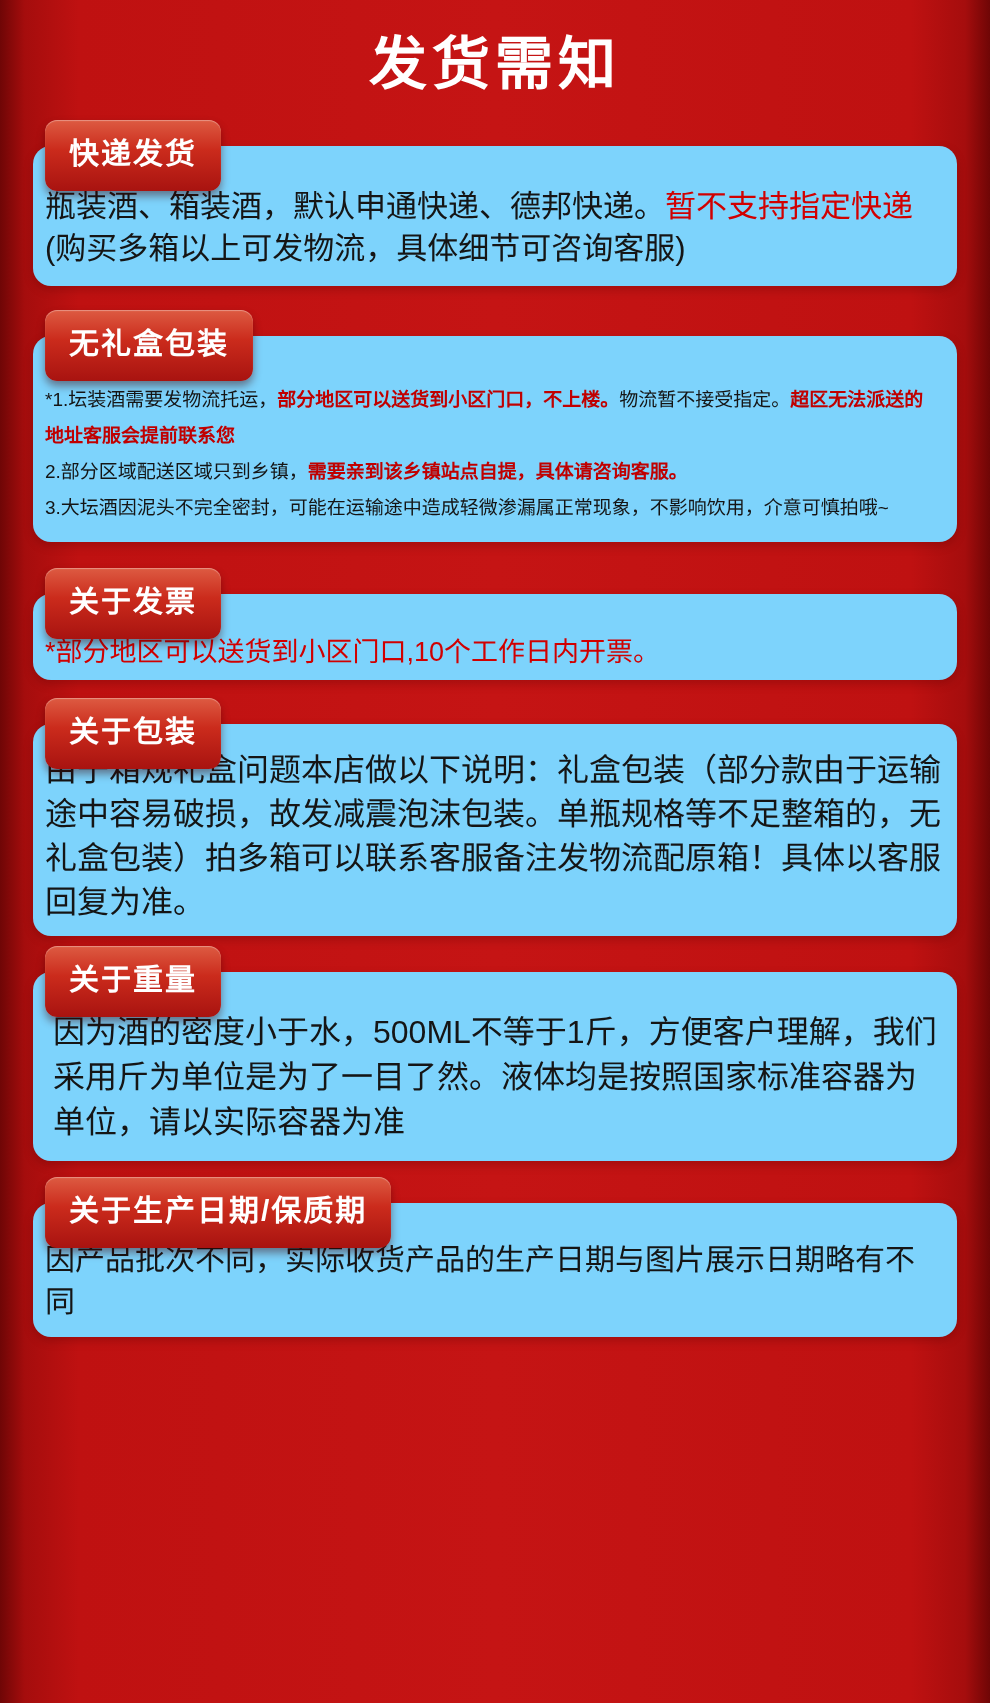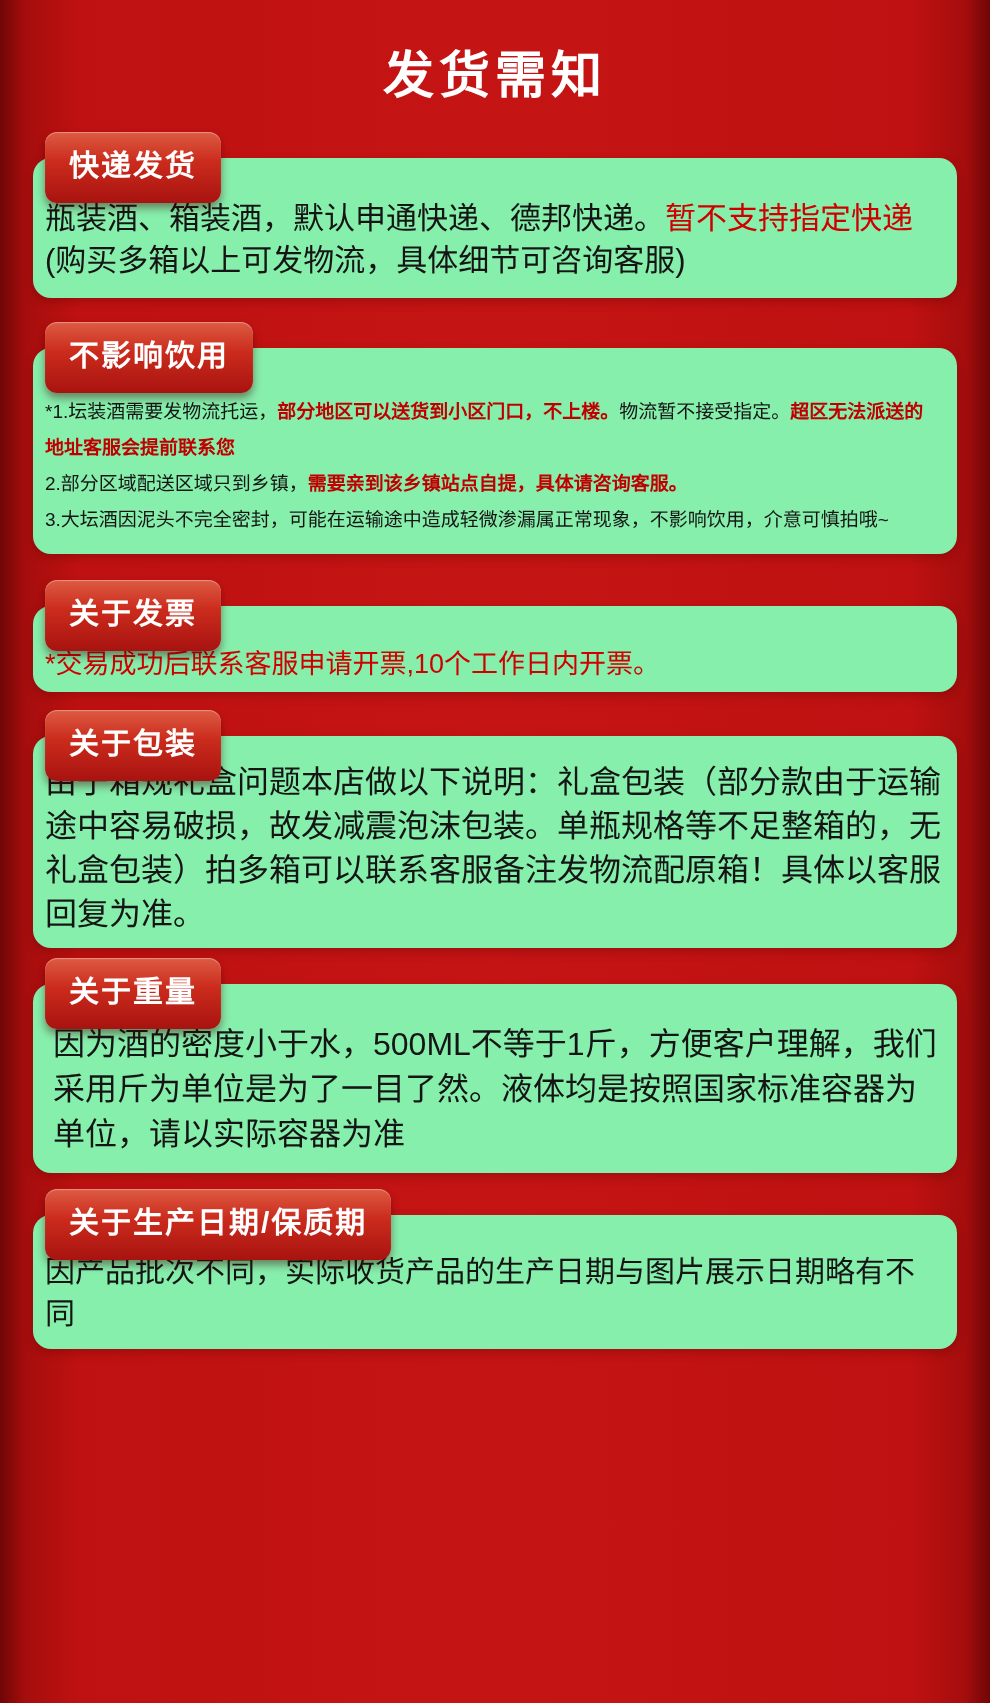--- a/index.html
+++ b/index.html
@@ -6,27 +6,27 @@
   body {
     width: 990px;
     height: 1703px;
     overflow: hidden;
     font-family: "Liberation Sans", "DejaVu Sans", sans-serif;
     background: linear-gradient(90deg,
       #6f0606 0%, #a50d0d 2.5%, #bf1111 8%,
       #c51414 50%, #bf1111 92%, #a50d0d 97.5%, #6f0606 100%);
   }
   .page-title {
-    margin: 12px;
+    margin: 0;
     padding-top: 10px;
     height: 108px;
     line-height: 108px;
     text-align: center;
     color: #ffffff;
-    font-size: 51px;
+    font-size: 58px;
     font-weight: 700;
     letter-spacing: 5px;
   }
   .notice-section {
     position: relative;
     margin: 0 33px;
   }
   .badge {
     position: absolute;
     top: -26px;
@@ -35,21 +35,21 @@
     color: #ffffff;
     font-size: 30px;
     font-weight: 700;
     letter-spacing: 2px;
     padding: 9px 24px 18px 24px;
     border-radius: 12px;
     background: linear-gradient(180deg, #dd5b42 0%, #cb2b1c 42%, #a81310 100%);
     box-shadow: 0 5px 9px rgba(60, 0, 0, 0.45), inset 0 1px 1px rgba(255,255,255,0.35);
   }
   .card {
-    background: #86efac;
+    background: #7dd3fc;
     border-radius: 18px;
     box-shadow: 0 4px 10px rgba(80, 0, 0, 0.28);
   }
   .card p { margin: 0; }
 
   
   .sec-express { margin-top: 28px; }
   .sec-express .card { padding: 40px 16px 16px 12px; }
   .sec-express p { font-size: 31px; line-height: 42px; color: #151515; }
 
@@ -87,32 +87,32 @@
 
 <section class="notice-section sec-express">
   <div class="badge">快递发货</div>
   <div class="card">
     <p><span class="seg-dark">瓶装酒、箱装酒，默认申通快递、德邦快递。</span><span class="seg-red">暂不支持指定快递</span></p>
     <p class="seg-dark">(购买多箱以上可发物流，具体细节可咨询客服)</p>
   </div>
 </section>
 
 <section class="notice-section sec-logistics">
-  <div class="badge">不影响饮用</div>
+  <div class="badge">无礼盒包装</div>
   <div class="card">
     <p class="notes"><span class="seg-dark">*1.坛装酒需要发物流托运，</span><span class="seg-redbold">部分地区可以送货到小区门口，不上楼。</span><span class="seg-dark">物流暂不接受指定。</span><span class="seg-redbold">超区无法派送的地址客服会提前联系您</span><br>
     <span class="seg-dark">2.部分区域配送区域只到乡镇，</span><span class="seg-redbold">需要亲到该乡镇站点自提，具体请咨询客服。</span><br>
     <span class="seg-dark">3.大坛酒因泥头不完全密封，可能在运输途中造成轻微渗漏属正常现象，不影响饮用，介意可慎拍哦~</span></p>
   </div>
 </section>
 
 <section class="notice-section sec-invoice">
   <div class="badge">关于发票</div>
   <div class="card">
-    <p class="small-red-note">*交易成功后联系客服申请开票,10个工作日内开票。</p>
+    <p class="small-red-note">*部分地区可以送货到小区门口,10个工作日内开票。</p>
   </div>
 </section>
 
 <section class="notice-section sec-packaging">
   <div class="badge">关于包装</div>
   <div class="card">
     <p class="body">由于箱规礼盒问题本店做以下说明：礼盒包装（部分款由于运输途中容易破损，故发减震泡沫包装。单瓶规格等不足整箱的，无礼盒包装）拍多箱可以联系客服备注发物流配原箱！具体以客服回复为准。</p>
   </div>
 </section>
 

